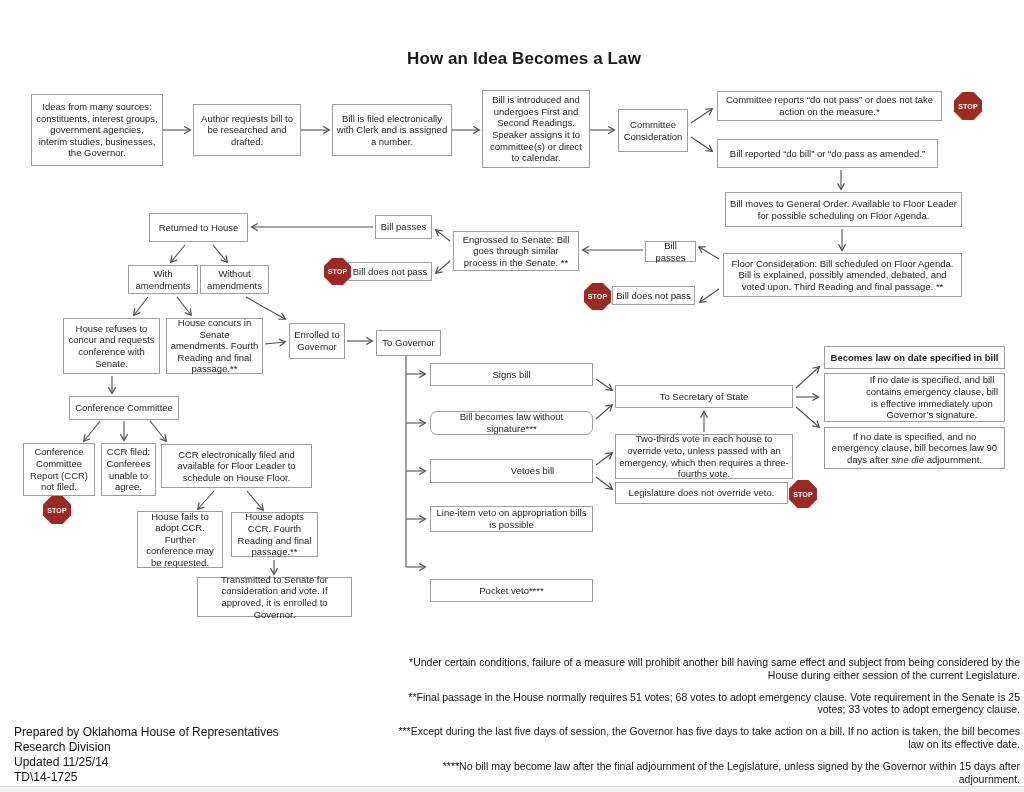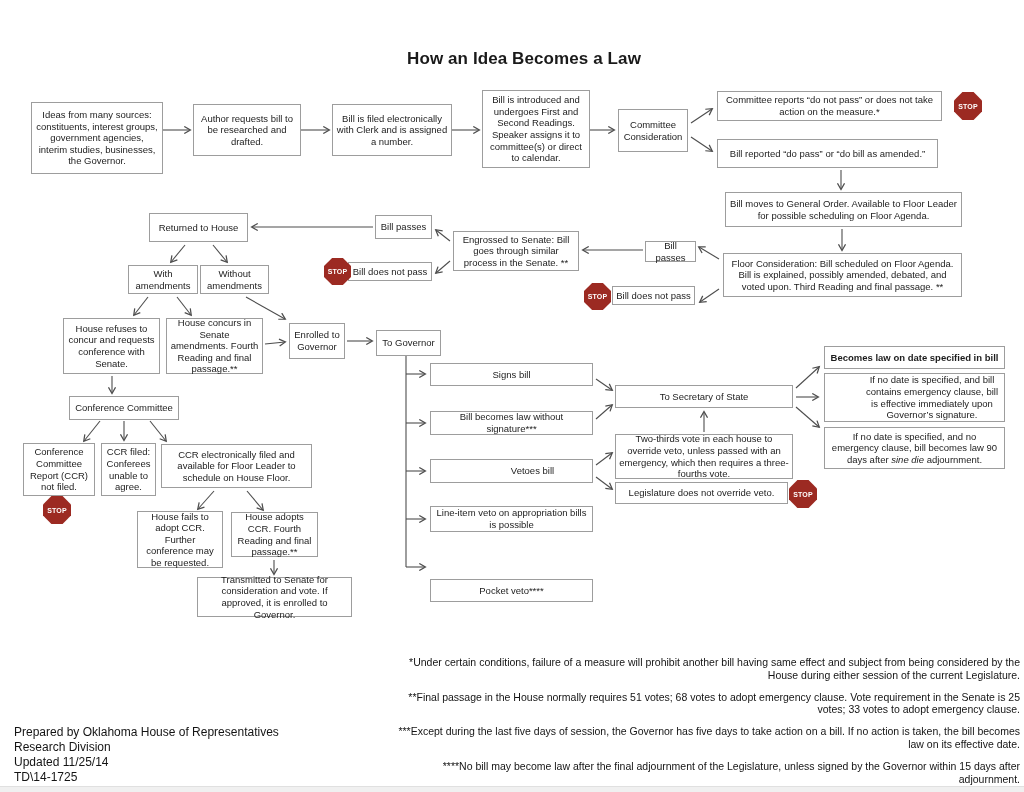--- a/index.html
+++ b/index.html
@@ -86,27 +86,27 @@
     <line x1="596" y1="379" x2="612" y2="390" marker-end="url(#ah)"></line>
     <line x1="596" y1="419" x2="612" y2="405" marker-end="url(#ah)"></line>
     <line x1="596" y1="465" x2="612" y2="453" marker-end="url(#ah)"></line>
     <line x1="596" y1="477" x2="612" y2="489" marker-end="url(#ah)"></line>
     <line x1="704" y1="432" x2="704" y2="412" marker-end="url(#ah)"></line>
     <line x1="796" y1="388" x2="819" y2="367" marker-end="url(#ah)"></line>
     <line x1="796" y1="397" x2="818" y2="397" marker-end="url(#ah)"></line>
     <line x1="796" y1="407" x2="819" y2="427" marker-end="url(#ah)"></line>
   </svg>
 
-  <div class="box" style="left:31px;top:94px;width:132px;height:72px;margin-top:8px;">Ideas from many sources: constituents, interest groups, government agencies, interim studies, businesses, the Governor.</div>
+  <div class="box" style="left:31px;top:94px;width:132px;height:72px;">Ideas from many sources: constituents, interest groups, government agencies, interim studies, businesses, the Governor.</div>
   <div class="box" style="left:193px;top:104px;width:108px;height:52px;">Author requests bill to be researched and drafted.</div>
   <div class="box" style="left:332px;top:104px;width:120px;height:52px;">Bill is filed electronically with Clerk and is assigned a  number.</div>
   <div class="box" style="left:482px;top:90px;width:108px;height:78px;">Bill is introduced and undergoes First and Second Readings. Speaker assigns it to committee(s)  or direct to calendar.</div>
   <div class="box" style="left:618px;top:109px;width:70px;height:43px;">Committee Consideration</div>
   <div class="box" style="left:717px;top:91px;width:225px;height:30px;">Committee reports “do not pass” or does not take action on the measure.*</div>
-  <div class="box" style="left:717px;top:139px;width:221px;height:29px;">Bill reported “do pass” or “do bill as amended.”</div>
+  <div class="box" style="left:717px;top:139px;width:221px;height:29px;">Bill reported “do bill” or “do pass as amended.”</div>
   <div class="box" style="left:725px;top:192px;width:237px;height:35px;">Bill moves to General Order. Available to Floor Leader for possible scheduling on Floor Agenda.</div>
   <div class="box" style="left:723px;top:253px;width:239px;height:44px;">Floor Consideration: Bill scheduled on Floor Agenda. Bill is explained, possibly amended, debated, and voted upon. Third Reading and final passage. **</div>
   <div class="box" style="left:645px;top:241px;width:51px;height:21px;">Bill passes</div>
   <div class="box" style="left:612px;top:286px;width:83px;height:19px;">Bill does not pass</div>
   <div class="box" style="left:453px;top:231px;width:126px;height:40px;">Engrossed to Senate: Bill goes through similar process in the Senate. **</div>
   <div class="box" style="left:375px;top:215px;width:57px;height:24px;">Bill passes</div>
   <div class="box" style="left:348px;top:262px;width:84px;height:19px;">Bill does not pass</div>
   <div class="box" style="left:149px;top:213px;width:99px;height:29px;">Returned to House</div>
   <div class="box" style="left:128px;top:265px;width:70px;height:29px;">With amendments</div>
   <div class="box" style="left:200px;top:265px;width:69px;height:29px;">Without amendments</div>
@@ -115,21 +115,21 @@
   <div class="box" style="left:289px;top:323px;width:56px;height:36px;">Enrolled to Governor</div>
   <div class="box" style="left:376px;top:330px;width:65px;height:26px;">To Governor</div>
   <div class="box" style="left:69px;top:396px;width:110px;height:24px;">Conference Committee</div>
   <div class="box" style="left:23px;top:443px;width:72px;height:53px;">Conference Committee Report (CCR) not filed.</div>
   <div class="box" style="left:101px;top:443px;width:55px;height:53px;">CCR filed: Conferees unable to agree.</div>
   <div class="box" style="left:161px;top:444px;width:151px;height:44px;">CCR electronically filed and available for Floor Leader to schedule on House Floor.</div>
   <div class="box" style="left:137px;top:511px;width:86px;height:57px;">House fails to adopt CCR. Further conference may be requested.</div>
   <div class="box" style="left:231px;top:512px;width:87px;height:45px;">House adopts CCR. Fourth Reading and final passage.**</div>
   <div class="box" style="left:197px;top:577px;width:155px;height:40px;">Transmitted to Senate for consideration and vote. If approved, it is enrolled to Governor.</div>
   <div class="box" style="left:430px;top:363px;width:163px;height:23px;">Signs bill</div>
-  <div class="box" style="left:430px;top:411px;width:163px;height:24px;">Bill becomes law without signature***</div>
+  <div class="box" style="left:430px;top:411px;width:163px;height:24px;border-radius:7px;">Bill becomes law without signature***</div>
   <div class="box" style="left:430px;top:459px;width:163px;height:24px;padding-left:45px;">Vetoes bill</div>
   <div class="box" style="left:430px;top:506px;width:163px;height:26px;">Line-item veto on appropriation bills is possible</div>
   <div class="box" style="left:430px;top:555px;width:163px;height:23px;margin-top:24px;">Pocket veto****</div>
   <div class="box" style="left:615px;top:385px;width:178px;height:23px;">To Secretary of State</div>
   <div class="box" style="left:615px;top:434px;width:178px;height:45px;">Two-thirds vote in each house to override veto, unless passed with an emergency, which then requires a three-fourths vote.</div>
   <div class="box" style="left:615px;top:482px;width:173px;height:22px;">Legislature does not override veto.</div>
   <div class="box" style="left:824px;top:346px;width:181px;height:23px;font-weight:bold;">Becomes law on date specified in bill</div>
   <div class="box" style="left:824px;top:373px;width:181px;height:49px;padding-left:38px;">If no date is specified, and bill contains emergency clause, bill is effective immediately upon Governor’s signature.</div>
   <div class="box" style="left:824px;top:427px;width:181px;height:42px;">
     <span><span>If no date is specified, and no emergency clause, bill becomes law 90 days after </span><i>sine die</i><span> adjournment.</span></span>

